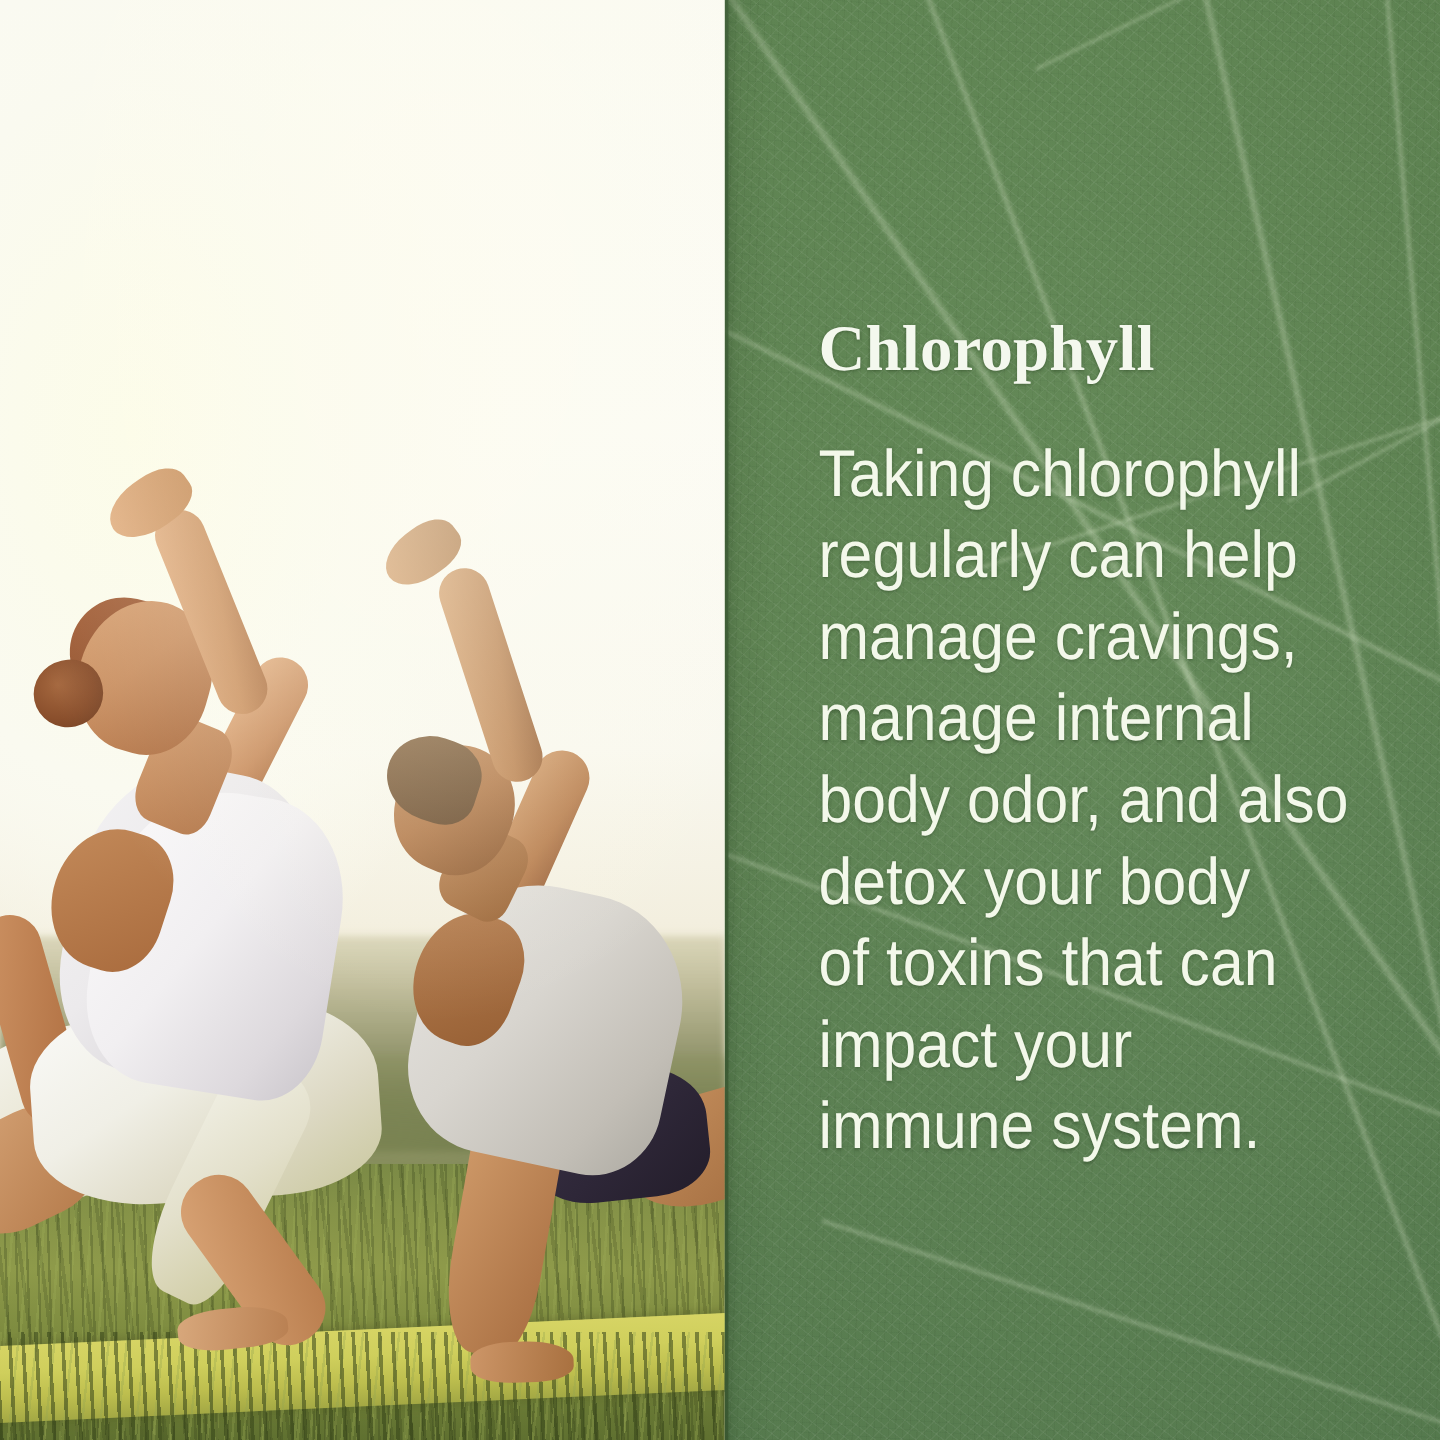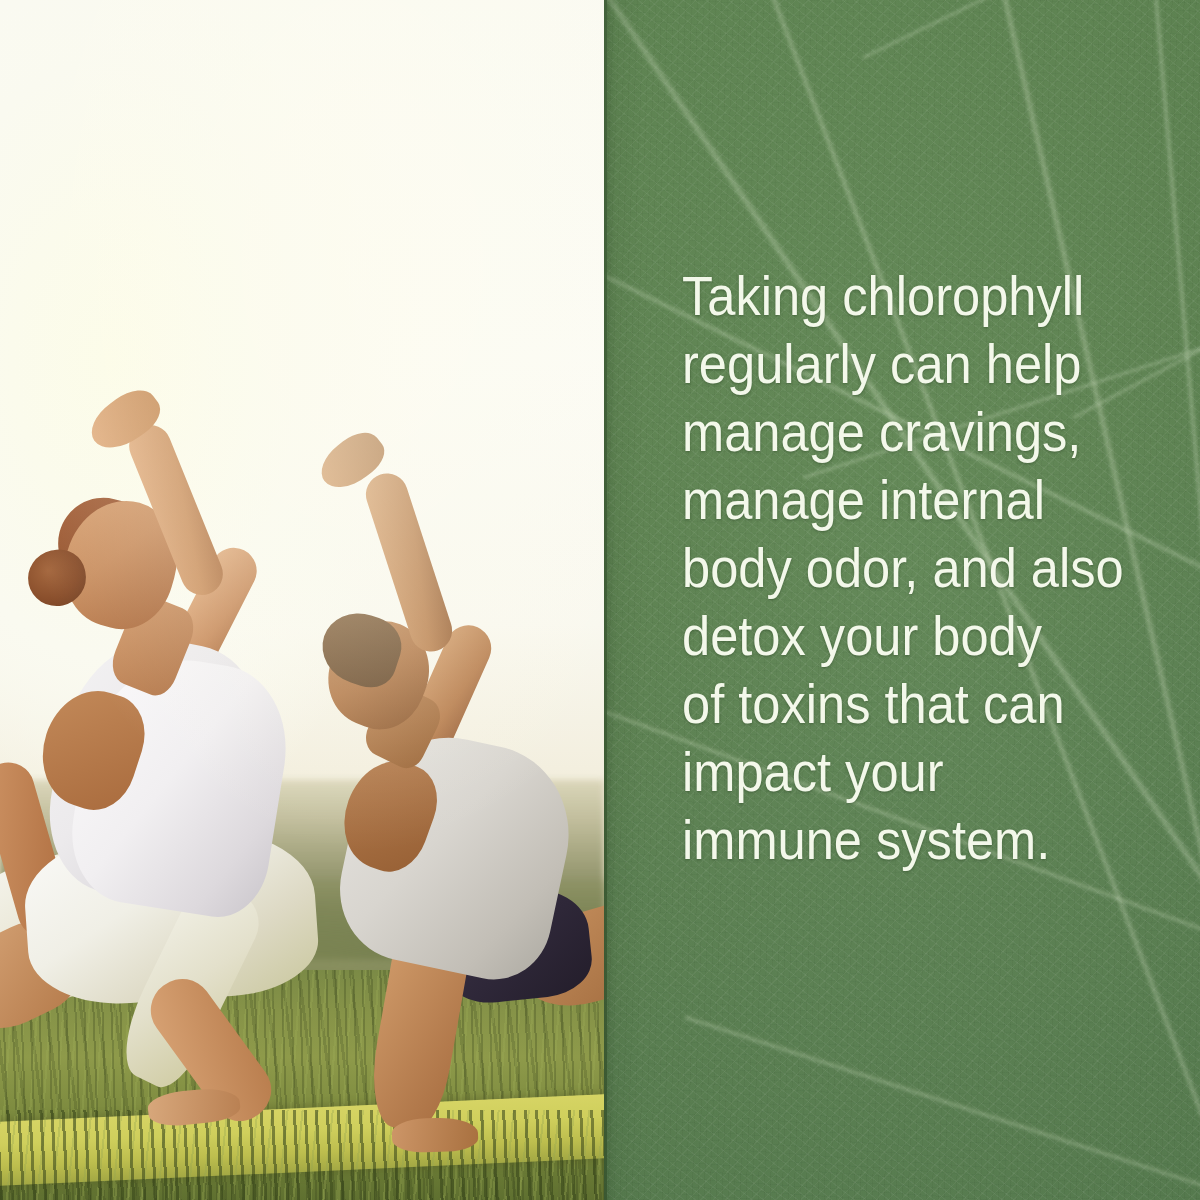--- a/index.html
+++ b/index.html
@@ -451,20 +451,21 @@
     <div class="vein v5"></div>
     <div class="vein v6"></div>
     <div class="vein v7"></div>
     <div class="vein v8"></div>
     <div class="vein v9"></div>
     <div class="vein v10"></div>
     <div class="panel-shade"></div>
     <div class="panel-edge"></div>
 
     <div class="text-block">
+      <h1 class="heading">Chlorophyll</h1>
       <p class="body-copy">Taking chlorophyll
 regularly can help
 manage cravings,
 manage internal
 body odor, and also
 detox your body
 of toxins that can
 impact your
 immune system.</p>
     </div>

